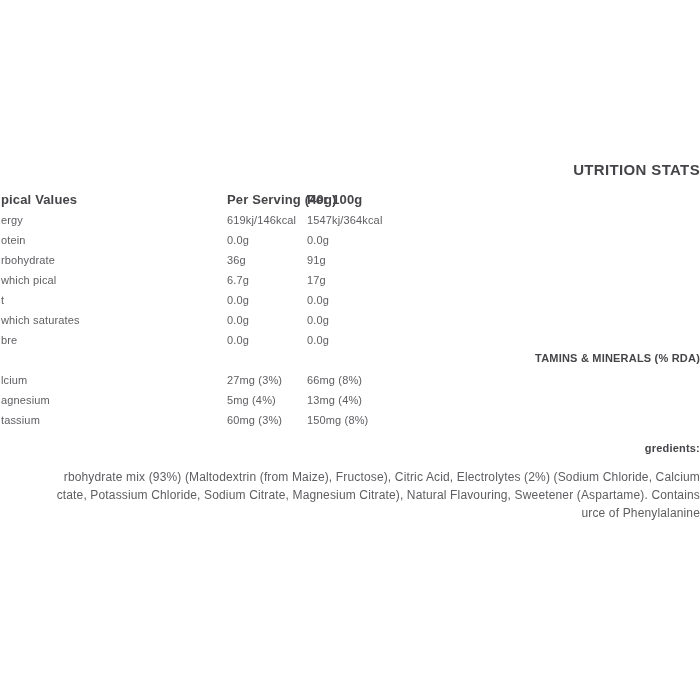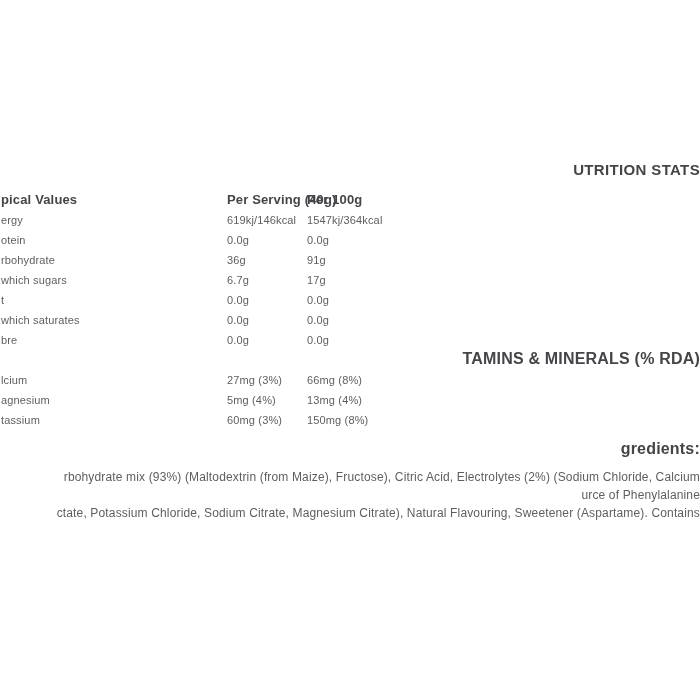--- a/index.html
+++ b/index.html
@@ -37,21 +37,21 @@
   .row span { font-size: 11px; line-height: 17px; }
   .row.head span { font-size: 13px; }
   .b {
     font-weight: 700;
     color: #454549;
   }
   .subhead {
     margin: 0;
     height: 22px;
     margin-top: -2px;
-    font-size: 16px;
+    font-size: 11px;
     font-weight: 700;
     line-height: 17px;
     letter-spacing: 0.2px;
     color: #454549;
     padding-left: 1px;
     white-space: nowrap;
   }
   .subhead.ingredients {
     height: 20px;
     margin-top: 8px;
@@ -91,21 +91,21 @@
       <span class="c3">0.0g</span>
     </div>
 
     <div class="row">
       <span class="c1">rbohydrate</span>
       <span class="c2">36g</span>
       <span class="c3">91g</span>
     </div>
 
     <div class="row">
-      <span class="c1">which sugars</span>
+      <span class="c1">which pical</span>
       <span class="c2">6.7g</span>
       <span class="c3">17g</span>
     </div>
 
     <div class="row">
       <span class="c1">t</span>
       <span class="c2">0.0g</span>
       <span class="c3">0.0g</span>
     </div>
 
@@ -145,17 +145,17 @@
       <span class="c2">60mg (3%)</span>
       <span class="c3">150mg (8%)</span>
     </div>
 
   </div>
 
   <h3 class="subhead ingredients">gredients:</h3>
 
   <div class="ingredients-text">
     <div>rbohydrate mix (93%) (Maltodextrin (from Maize), Fructose), Citric Acid, Electrolytes (2%) (Sodium Chloride, Calcium</div>
+    <div>ctate, Potassium Chloride, Sodium Citrate, Magnesium Citrate), Natural Flavouring, Sweetener (Aspartame). Contains</div>
     <div>urce of Phenylalanine</div>
-    <div>ctate, Potassium Chloride, Sodium Citrate, Magnesium Citrate), Natural Flavouring, Sweetener (Aspartame). Contains</div>
   </div>
 
 </div>
 
 </body></html>

